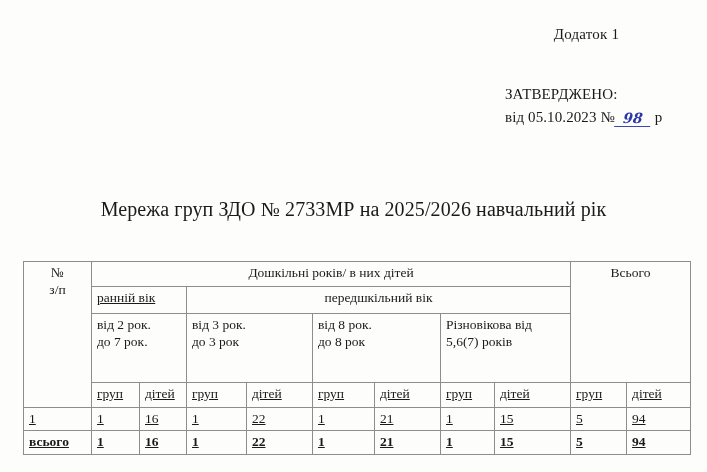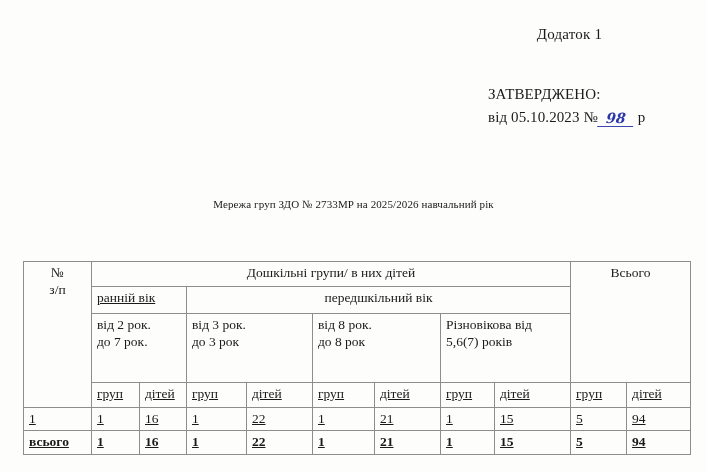--- a/index.html
+++ b/index.html
@@ -22,21 +22,21 @@
   .page {
     position: absolute;
     left: 0; top: 0;
     width: 707px; height: 472px;
     background: #fdfdfc;
   }
 
   
   .doc-header {
     position: absolute;
-    left: 466px;
+    left: 483px;
     top: 26px;
     width: 225px;
   }
   .appendix-line {
     text-align: center;
     font-size: 15px;
     letter-spacing: .2px;
     margin-bottom: 26px;
     padding-right: 18px;
   }
@@ -67,21 +67,21 @@
     top: 1px;
   }
 
   
   .doc-title {
     position: absolute;
     left: 0;
     top: 198px;
     width: 707px;
     text-align: center;
-    font-size: 11px;
+    font-size: 20px;
     letter-spacing: .1px;
   }
 
   
   .grid-wrap {
     position: absolute;
     left: 23px;
     top: 261px;
     width: 667px;
   }
@@ -157,21 +157,21 @@
         <col class="c-g5">
           <col class="c-d5">
       </colgroup>
       <tbody>
 
         <tr class="r-band">
           <td rowspan="4" class="ctr numcol">
             <div>№</div>
             <div>з/п</div>
           </td>
-          <td colspan="8" class="ctr">Дошкільні групи/ в них дітей</td>
+          <td colspan="8" class="ctr">Дошкільні років/ в них дітей</td>
           <td colspan="2" rowspan="3" class="ctr">Всього</td>
         </tr>
 
         <tr class="r-age">
           <td colspan="2" class="mid">ранній вік</td>
           <td colspan="6" class="ctr">передшкільний вік</td>
         </tr>
 
         <tr class="r-range">
           <td colspan="2" class="agecell">

